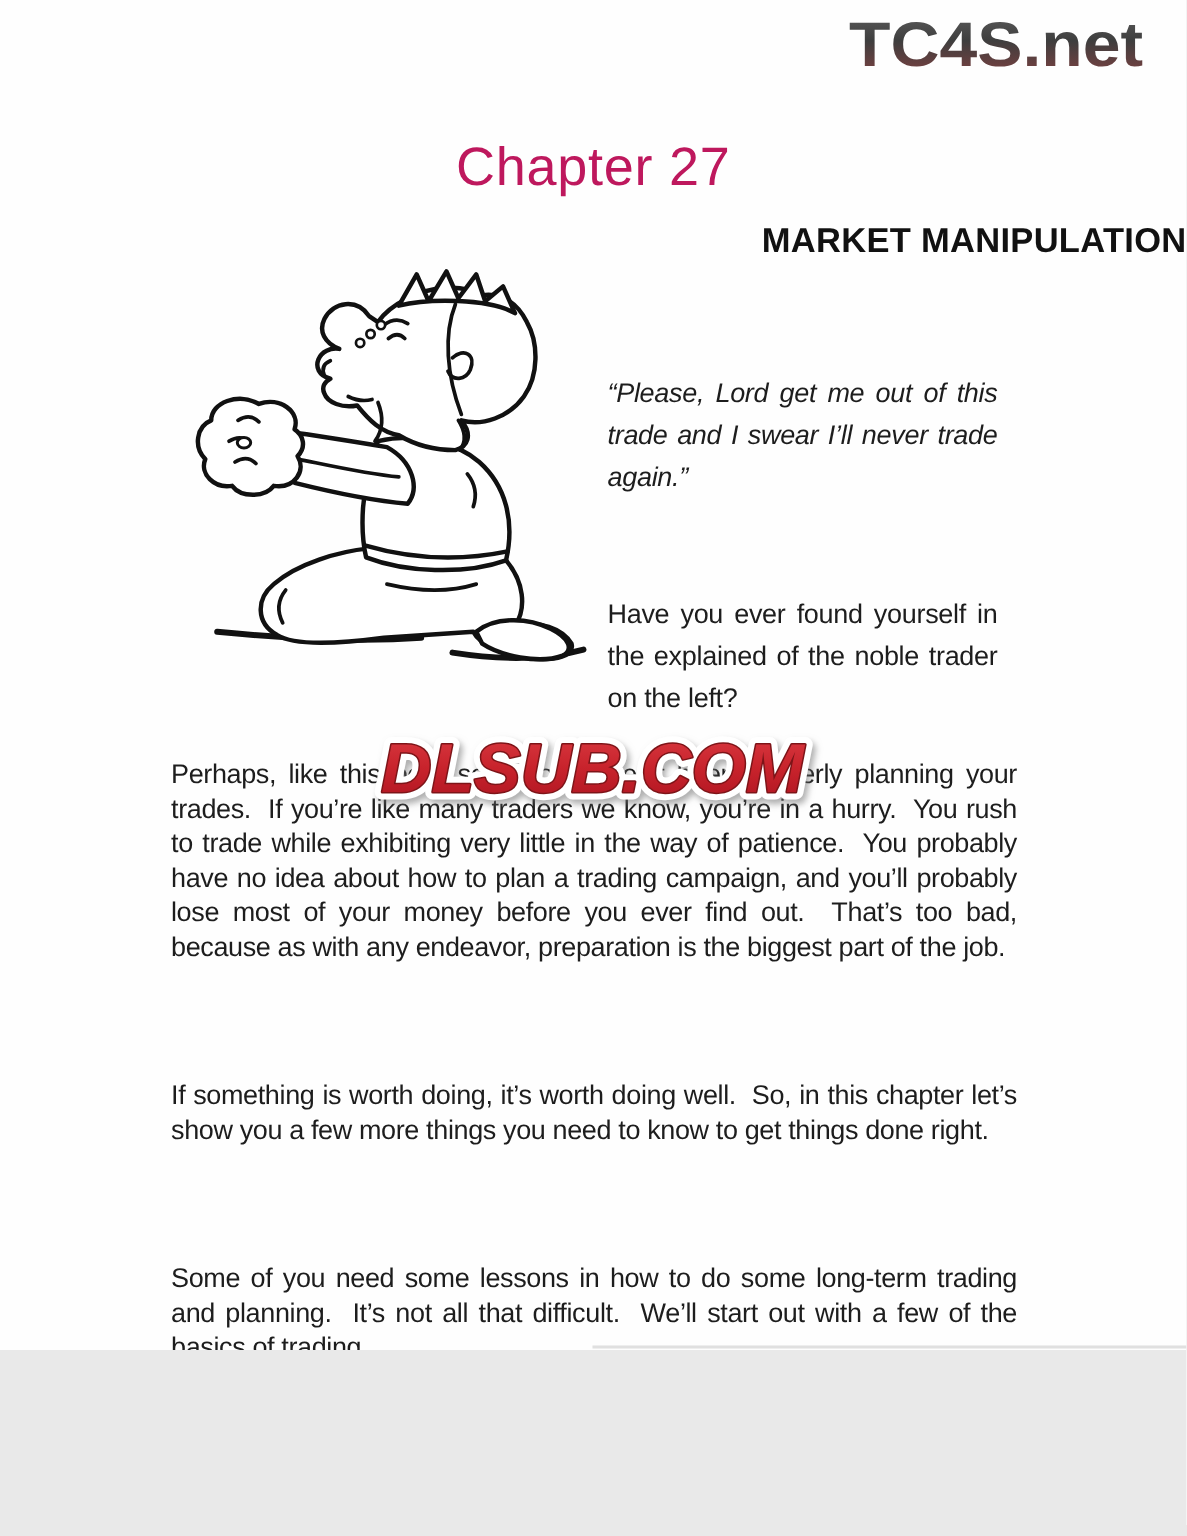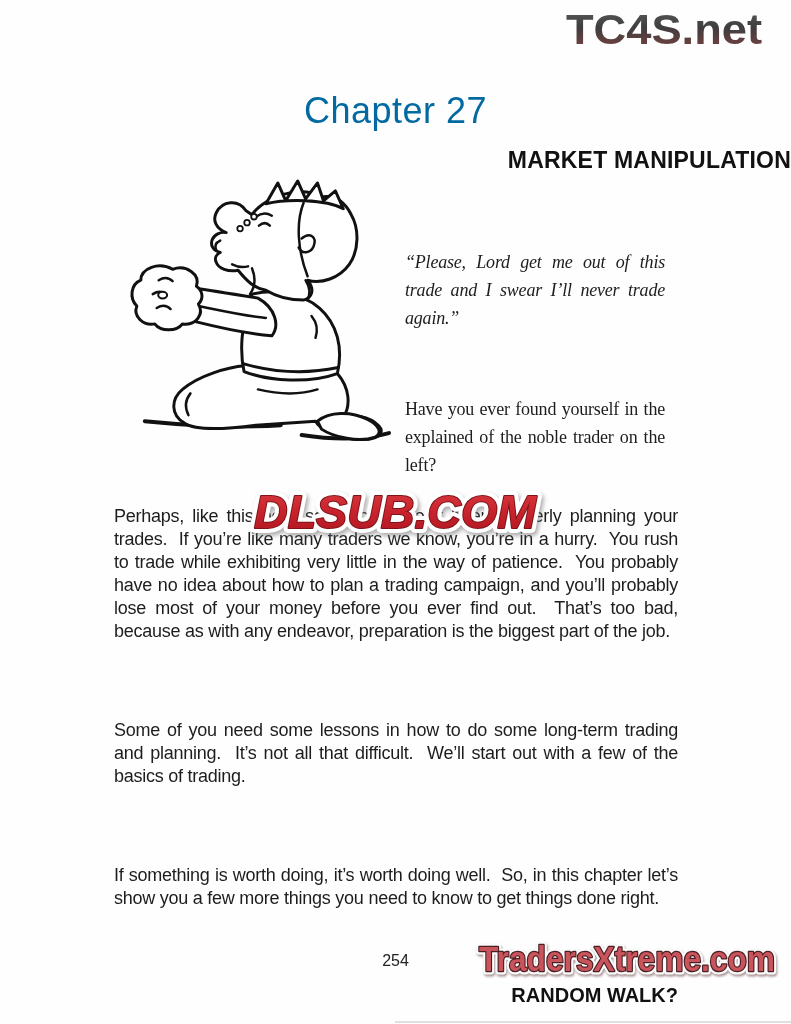--- a/index.html
+++ b/index.html
@@ -1,46 +1,46 @@
 <!DOCTYPE html>
 <html><head>
 <meta charset="utf-8">
 <style>
   html,body{margin:0;padding:0;background:#e9e9e9;}
   .page{
     position:relative;
-    width:791px;height:1024px;
+    width:791px;height:900px;
     background:#fefefe;
     overflow:hidden;
     font-family:"Liberation Sans","DejaVu Sans",sans-serif;
     color:#1d1d1d;
   }
   
   .top-logo{position:absolute;top:5px;right:22px;width:210px;height:50px;}
   
   .chapter-title{
     position:absolute;top:90px;left:0;width:100%;
-    text-align:center;font-size:36px;font-weight:400;color:#0369a1;
+    text-align:center;font-size:36px;font-weight:400;color:#be185d;
     letter-spacing:0.5px;
   }
   .page-heading{
     position:absolute;top:147px;left:0;width:100%;
     text-align:right;font-size:23px;font-weight:700;color:#111;
     letter-spacing:0.2px;
   }
   
   .figure{position:absolute;top:177px;left:106px;width:290px;height:268px;}
   .figure svg{width:100%;height:100%;}
   
   .right-col{
     position:absolute;top:192px;left:405px;width:273px;
     font-size:18px;line-height:28px;letter-spacing:-0.2px;
     text-align:justify;white-space:pre-wrap;
   }
-  .right-col p{margin:0 13px 7px 0;font-family:Liberation Serif, serif;}
+  .right-col p{margin:0 13px 7px 0;}
   .right-col p.q{font-style:italic;}
   
   .body-text{
     position:absolute;top:443px;left:114px;width:564px;
     font-size:18px;line-height:23px;letter-spacing:-0.25px;
     text-align:justify;white-space:pre-wrap;
   }
   .body-text p{margin:16px 0 14px 0;}
   .section-heading{
     margin:14px 0 16px 0;
@@ -135,22 +135,22 @@
     </svg>
   </div>
 
   <div class="right-col">
     <p class="q">“Please, Lord get me out of this trade and I swear I’ll never trade again.”</p>
     <p>Have you ever found yourself in the explained of the noble trader on the left?</p>
   </div>
 
   <div class="body-text">
     <p>Perhaps, like this poor soul, you haven’t been properly planning your trades.  If you’re like many traders we know, you’re in a hurry.  You rush to trade while exhibiting very little in the way of patience.  You probably have no idea about how to plan a trading campaign, and you’ll probably lose most of your money before you ever find out.  That’s too bad, because as with any endeavor, preparation is the biggest part of the job.</p>
+    <p>If something is worth doing, it’s worth doing well.  So, in this chapter let’s show you a few more things you need to know to get things done right.</p>
     <p>Some of you need some lessons in how to do some long-term trading and planning.  It’s not all that difficult.  We’ll start out with a few of the basics of trading.</p>
-    <p>If something is worth doing, it’s worth doing well.  So, in this chapter let’s show you a few more things you need to know to get things done right.</p>
     <div class="section-heading">RANDOM WALK?</div>
     <p>For years we have denied any notion of the theory of Random Walk in futures prices. The more time goes by the more strong that conviction becomes.  It is as we’ve explained elsewhere, the market is a situation of “weak hands” vs “strong hands.”  Prices are engineered by the strong hands to take advantage of the weak</p>
   </div>
 
   <div class="watermark">
     <svg viewBox="0 0 300 58">
       <defs>
         <linearGradient id="wmgrad" x1="0" y1="0" x2="0" y2="1">
           <stop offset="0" stop-color="#da3b42"></stop>
           <stop offset="0.5" stop-color="#c8232c"></stop>

